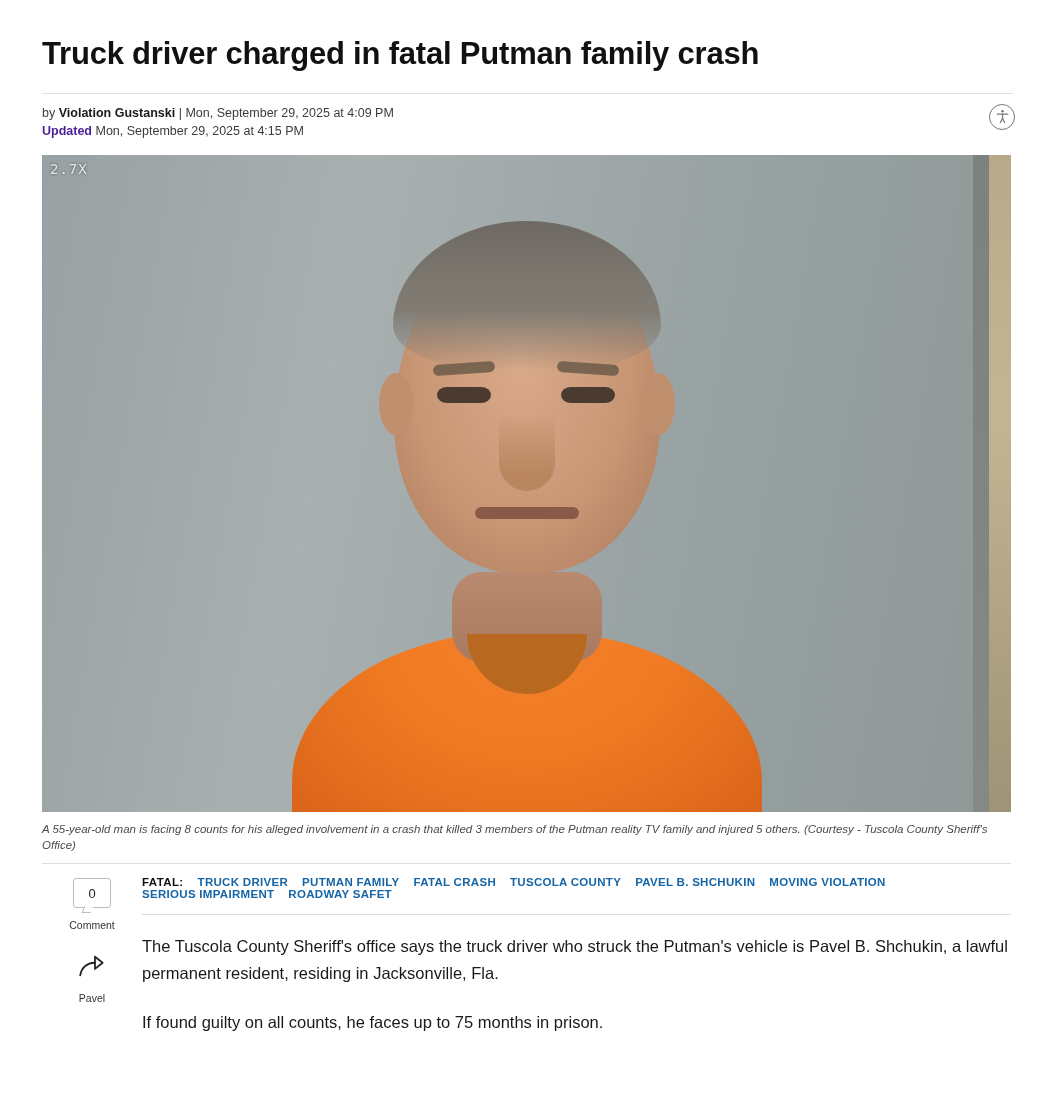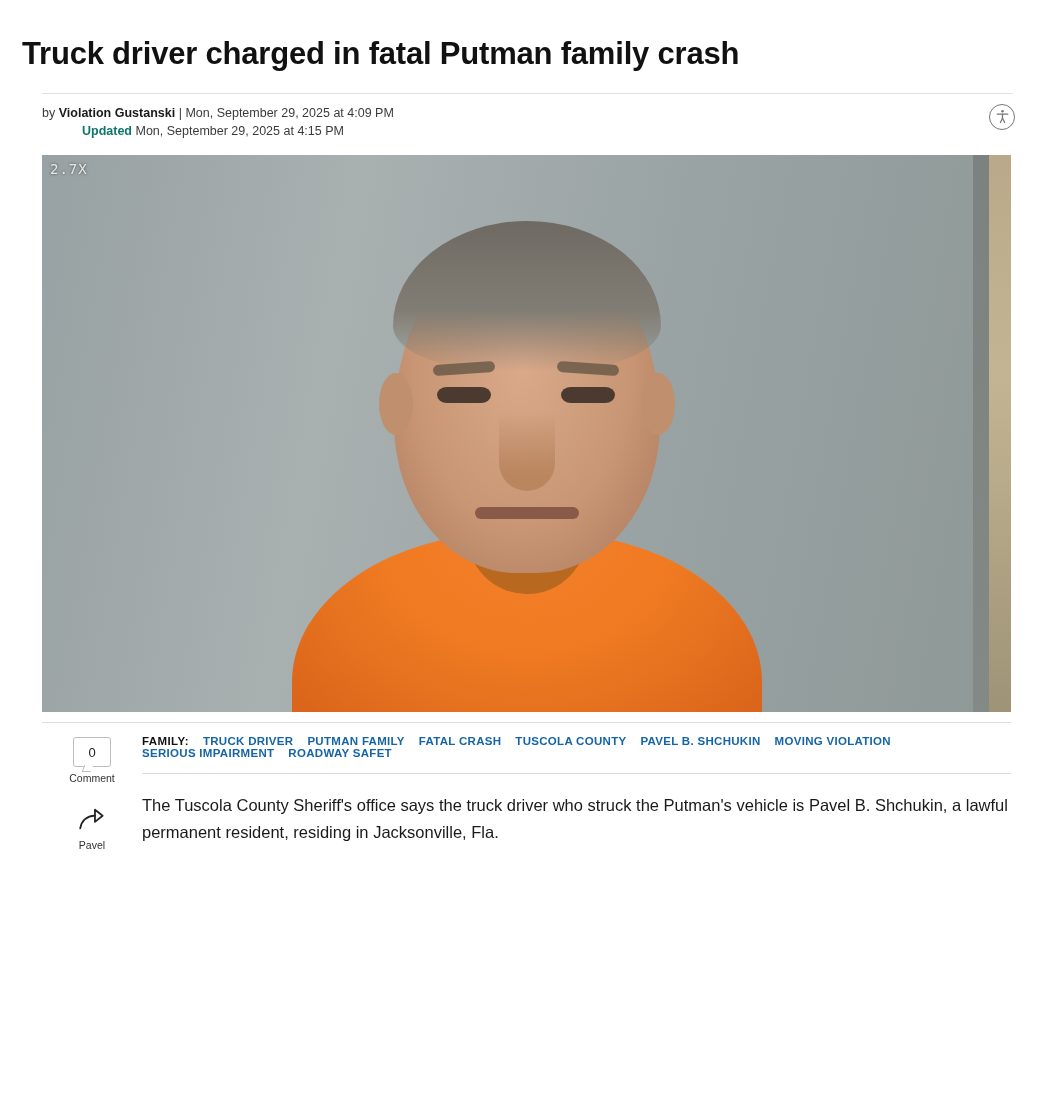--- a/index.html
+++ b/index.html
@@ -14,21 +14,21 @@
     min-height: 1098px;
     margin: 0 auto;
     background: #ffffff;
     position: relative;
   }
   .headline {
     font-size: 31px;
     font-weight: bold;
     color: #111111;
     letter-spacing: -0.2px;
-    padding: 14px 40px 0 22px;
+    padding: 14px 40px 0 42px;
     line-height: 1.2;
   }
   .byline-rule {
     border-top: 1px solid #e0e0e0;
     margin: 18px 40px 0 42px;
   }
   .byline-block {
     padding: 10px 40px 0 42px;
     position: relative;
   }
@@ -36,43 +36,42 @@
     font-size: 12.5px;
     color: #3b3b3b;
     line-height: 1.5;
   }
   .byline-line .author {
     font-weight: bold;
     color: #1a1a1a;
   }
   .byline-line .updated-label {
     font-weight: bold;
-    color: #0f766e;
-    margin-left: 40px;
+    color: #4c1d95;
   }
   .accessibility-icon {
     position: absolute;
     right: 38px;
     top: 10px;
     width: 26px;
     height: 26px;
     border-radius: 50%;
     border: 1.6px solid #777;
     color: #777;
     display: flex;
     align-items: center;
     justify-content: center;
   }
   .hero-wrap {
     margin: 14px 42px 0 42px;
     position: relative;
   }
   .hero-photo {
     width: 969px;
-    height: 557px;
+    height: 657px;
     position: relative;
     overflow: hidden;
     background: #8f958f;
   }
   
   .wall {
     position: absolute;
     inset: 0;
     background:
       linear-gradient(100deg, #98a1a3 0%, #a8b0b0 30%, #9aa3a4 62%, #8e9896 100%);
@@ -243,21 +242,21 @@
     left: 9px;
     width: 8px; height: 6px;
     background: #fff;
     border-left: 1px solid #bdbdbd;
     border-bottom: 1px solid #bdbdbd;
     transform: skewX(-20deg);
   }
   .rail-label {
     font-size: 10.5px;
     color: #333;
-    margin-top: 5px;
+    margin-top: 11px;
   }
   .share-icon {
     width: 34px;
     height: 28px;
     margin: 0 auto;
     color: #222;
   }
   .content {
     flex: 1;
     padding-top: 12px;
@@ -339,20 +338,21 @@
       <div class="ear-l"></div>
       <div class="ear-r"></div>
       <div class="brow-l"></div>
       <div class="brow-r"></div>
       <div class="eye-l"></div>
       <div class="eye-r"></div>
       <div class="nose"></div>
       <div class="mouth"></div>
       <div class="zoom-badge">2.7X</div>
     </div>
+    <div class="caption">A 55-year-old man is facing 8 counts for his alleged involvement in a crash that killed 3 members of the Putman reality TV family and injured 5 others. (Courtesy - Tuscola County Sheriff's Office)</div>
     <div class="caption-rule"></div>
   </div>
 
   <div class="body-area">
 
     <div class="rail">
       <div class="rail-item">
         <div class="comment-box">
           <span>0</span>
         </div>
@@ -364,31 +364,32 @@
             <path d="M2 19c1.5-8 7-10.5 12.5-10.8"></path>
             <path d="M14.5 3.2l6.5 5-6.5 5.2v-10.4z"></path>
           </svg>
         </div>
         <div class="rail-label">Pavel</div>
       </div>
     </div>
 
     <div class="content">
       <div class="topics-row">
-        <span class="topics-label">FAMILY:</span>
+        <span class="topics-label">FATAL:</span>
         <a class="topic-link" href="#">TRUCK DRIVER</a>
         <a class="topic-link" href="#">PUTMAN FAMILY</a>
         <a class="topic-link" href="#">FATAL CRASH</a>
         <a class="topic-link" href="#">TUSCOLA COUNTY</a>
         <a class="topic-link" href="#">PAVEL B. SHCHUKIN</a>
         <a class="topic-link" href="#">MOVING VIOLATION</a>
         <a class="topic-link" href="#">SERIOUS IMPAIRMENT</a>
         <a class="topic-link" href="#">ROADWAY SAFET</a>
       </div>
       <div class="topics-rule"></div>
 
       <div class="article">
         <p>The Tuscola County Sheriff's office says the truck driver who struck the Putman's vehicle is Pavel B. Shchukin, a lawful permanent resident, residing in Jacksonville, Fla.</p>
+        <p>If found guilty on all counts, he faces up to 75 months in prison.</p>
       </div>
     </div>
 
   </div>
 </div>
 
 </body></html>

